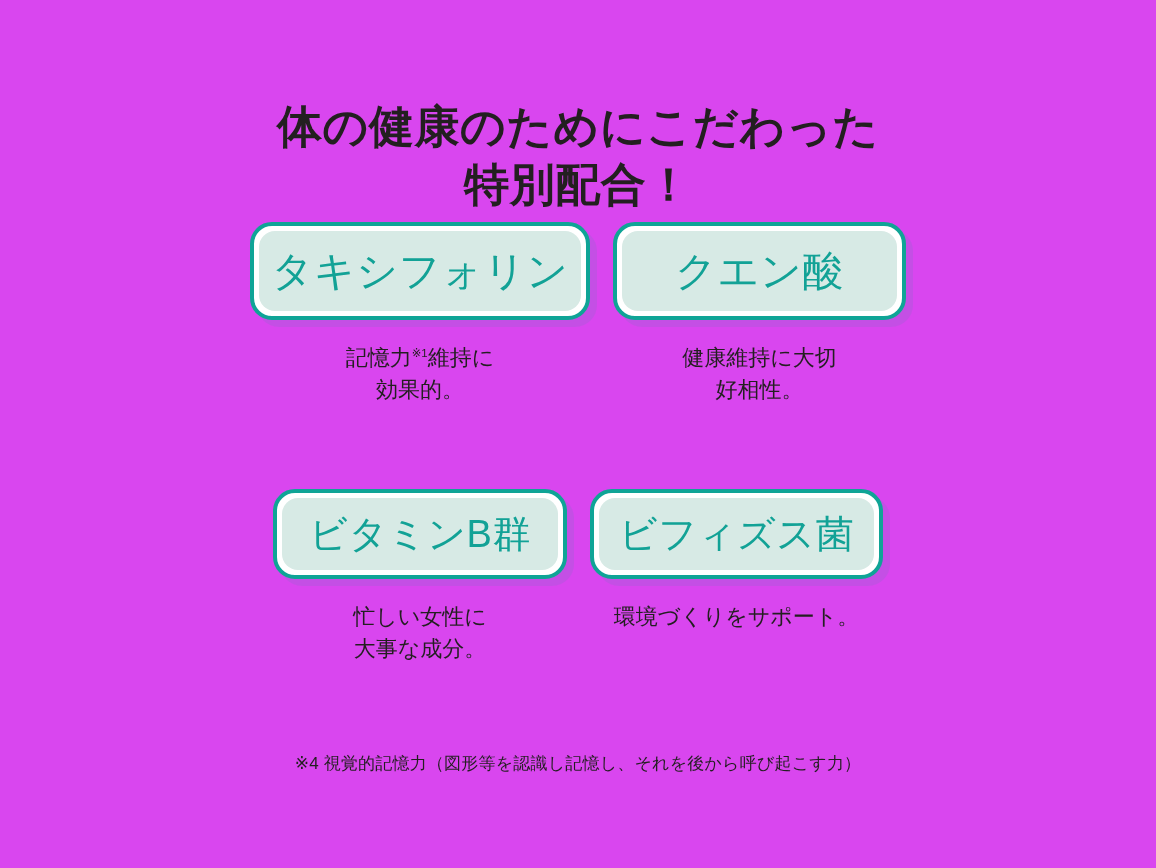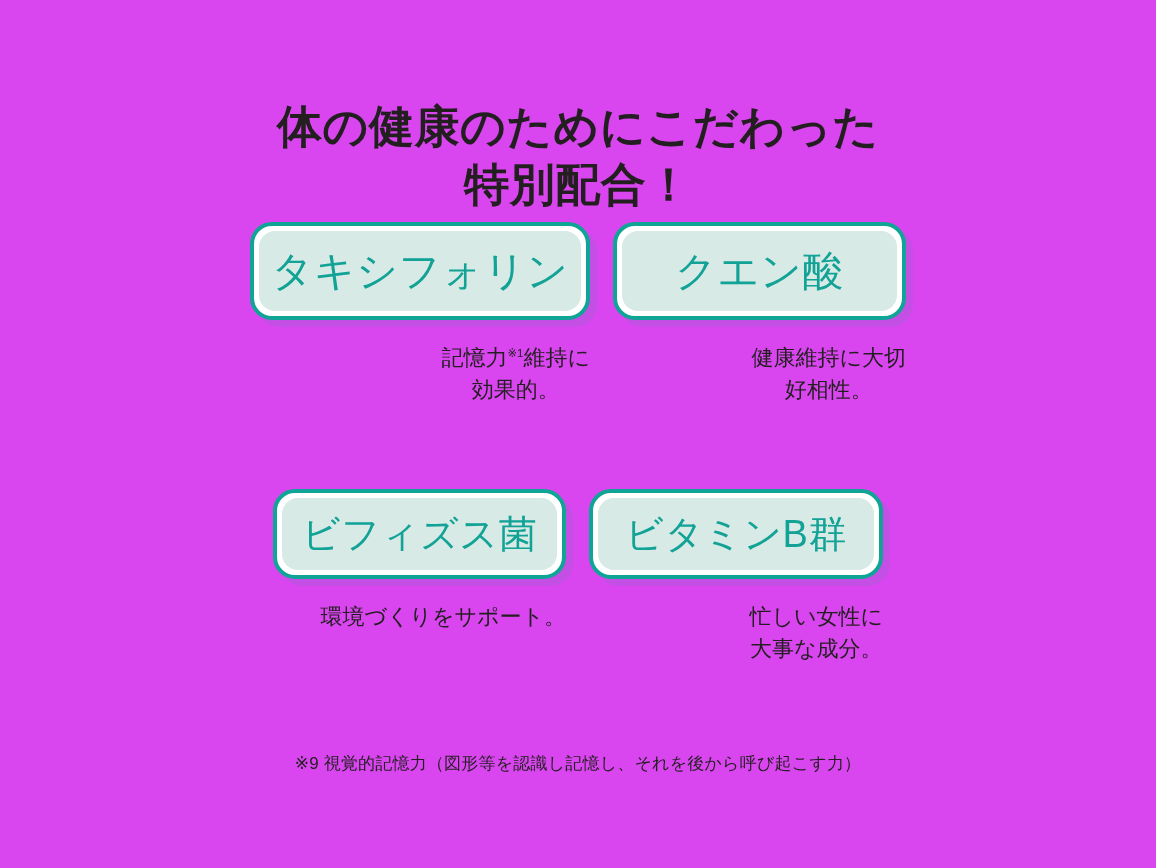--- a/index.html
+++ b/index.html
@@ -45,21 +45,21 @@
     display: flex;
     align-items: flex-start;
     justify-content: center;
   }
   .row-1 { left: 0; top: 222px; width: 1156px; gap: 23px; }
   .row-2 { left: 0; top: 489px; width: 1156px; gap: 23px; }
 
   .cell {
     display: flex;
     flex-direction: column;
-    align-items: flex-end;
+    align-items: center;
   }
   .cell-w-1 { width: 340px; }
   .cell-w-2 { width: 294px; }
   .cell-w-3 { width: 293px; }
   .cell-w-4 { width: 294px; }
   .cell-w-5 { width: 293px; }
 
   .pill {
     position: relative;
     box-sizing: border-box;
@@ -147,32 +147,32 @@
         <span class="pill-label">クエン酸</span>
       </div>
       <div class="caption">健康維持に大切
 好相性。</div>
     </div>
 
   </div>
 
   <div class="row row-2 pill-row2">
 
-    <div class="cell cell-w-5">
-      <div class="pill">
-        <span class="pill-label">ビフィズス菌</span>
-      </div>
-      <div class="caption">環境づくりをサポート。</div>
-    </div>
-
     <div class="cell cell-w-4">
       <div class="pill">
         <span class="pill-label">ビタミンB群</span>
       </div>
       <div class="caption">忙しい女性に
 大事な成分。</div>
     </div>
 
+    <div class="cell cell-w-5">
+      <div class="pill">
+        <span class="pill-label">ビフィズス菌</span>
+      </div>
+      <div class="caption">環境づくりをサポート。</div>
+    </div>
+
   </div>
 
-  <div class="footnote">※9 視覚的記憶力（図形等を認識し記憶し、それを後から呼び起こす力）</div>
+  <div class="footnote">※4 視覚的記憶力（図形等を認識し記憶し、それを後から呼び起こす力）</div>
 
 </div>
 
 </body></html>

